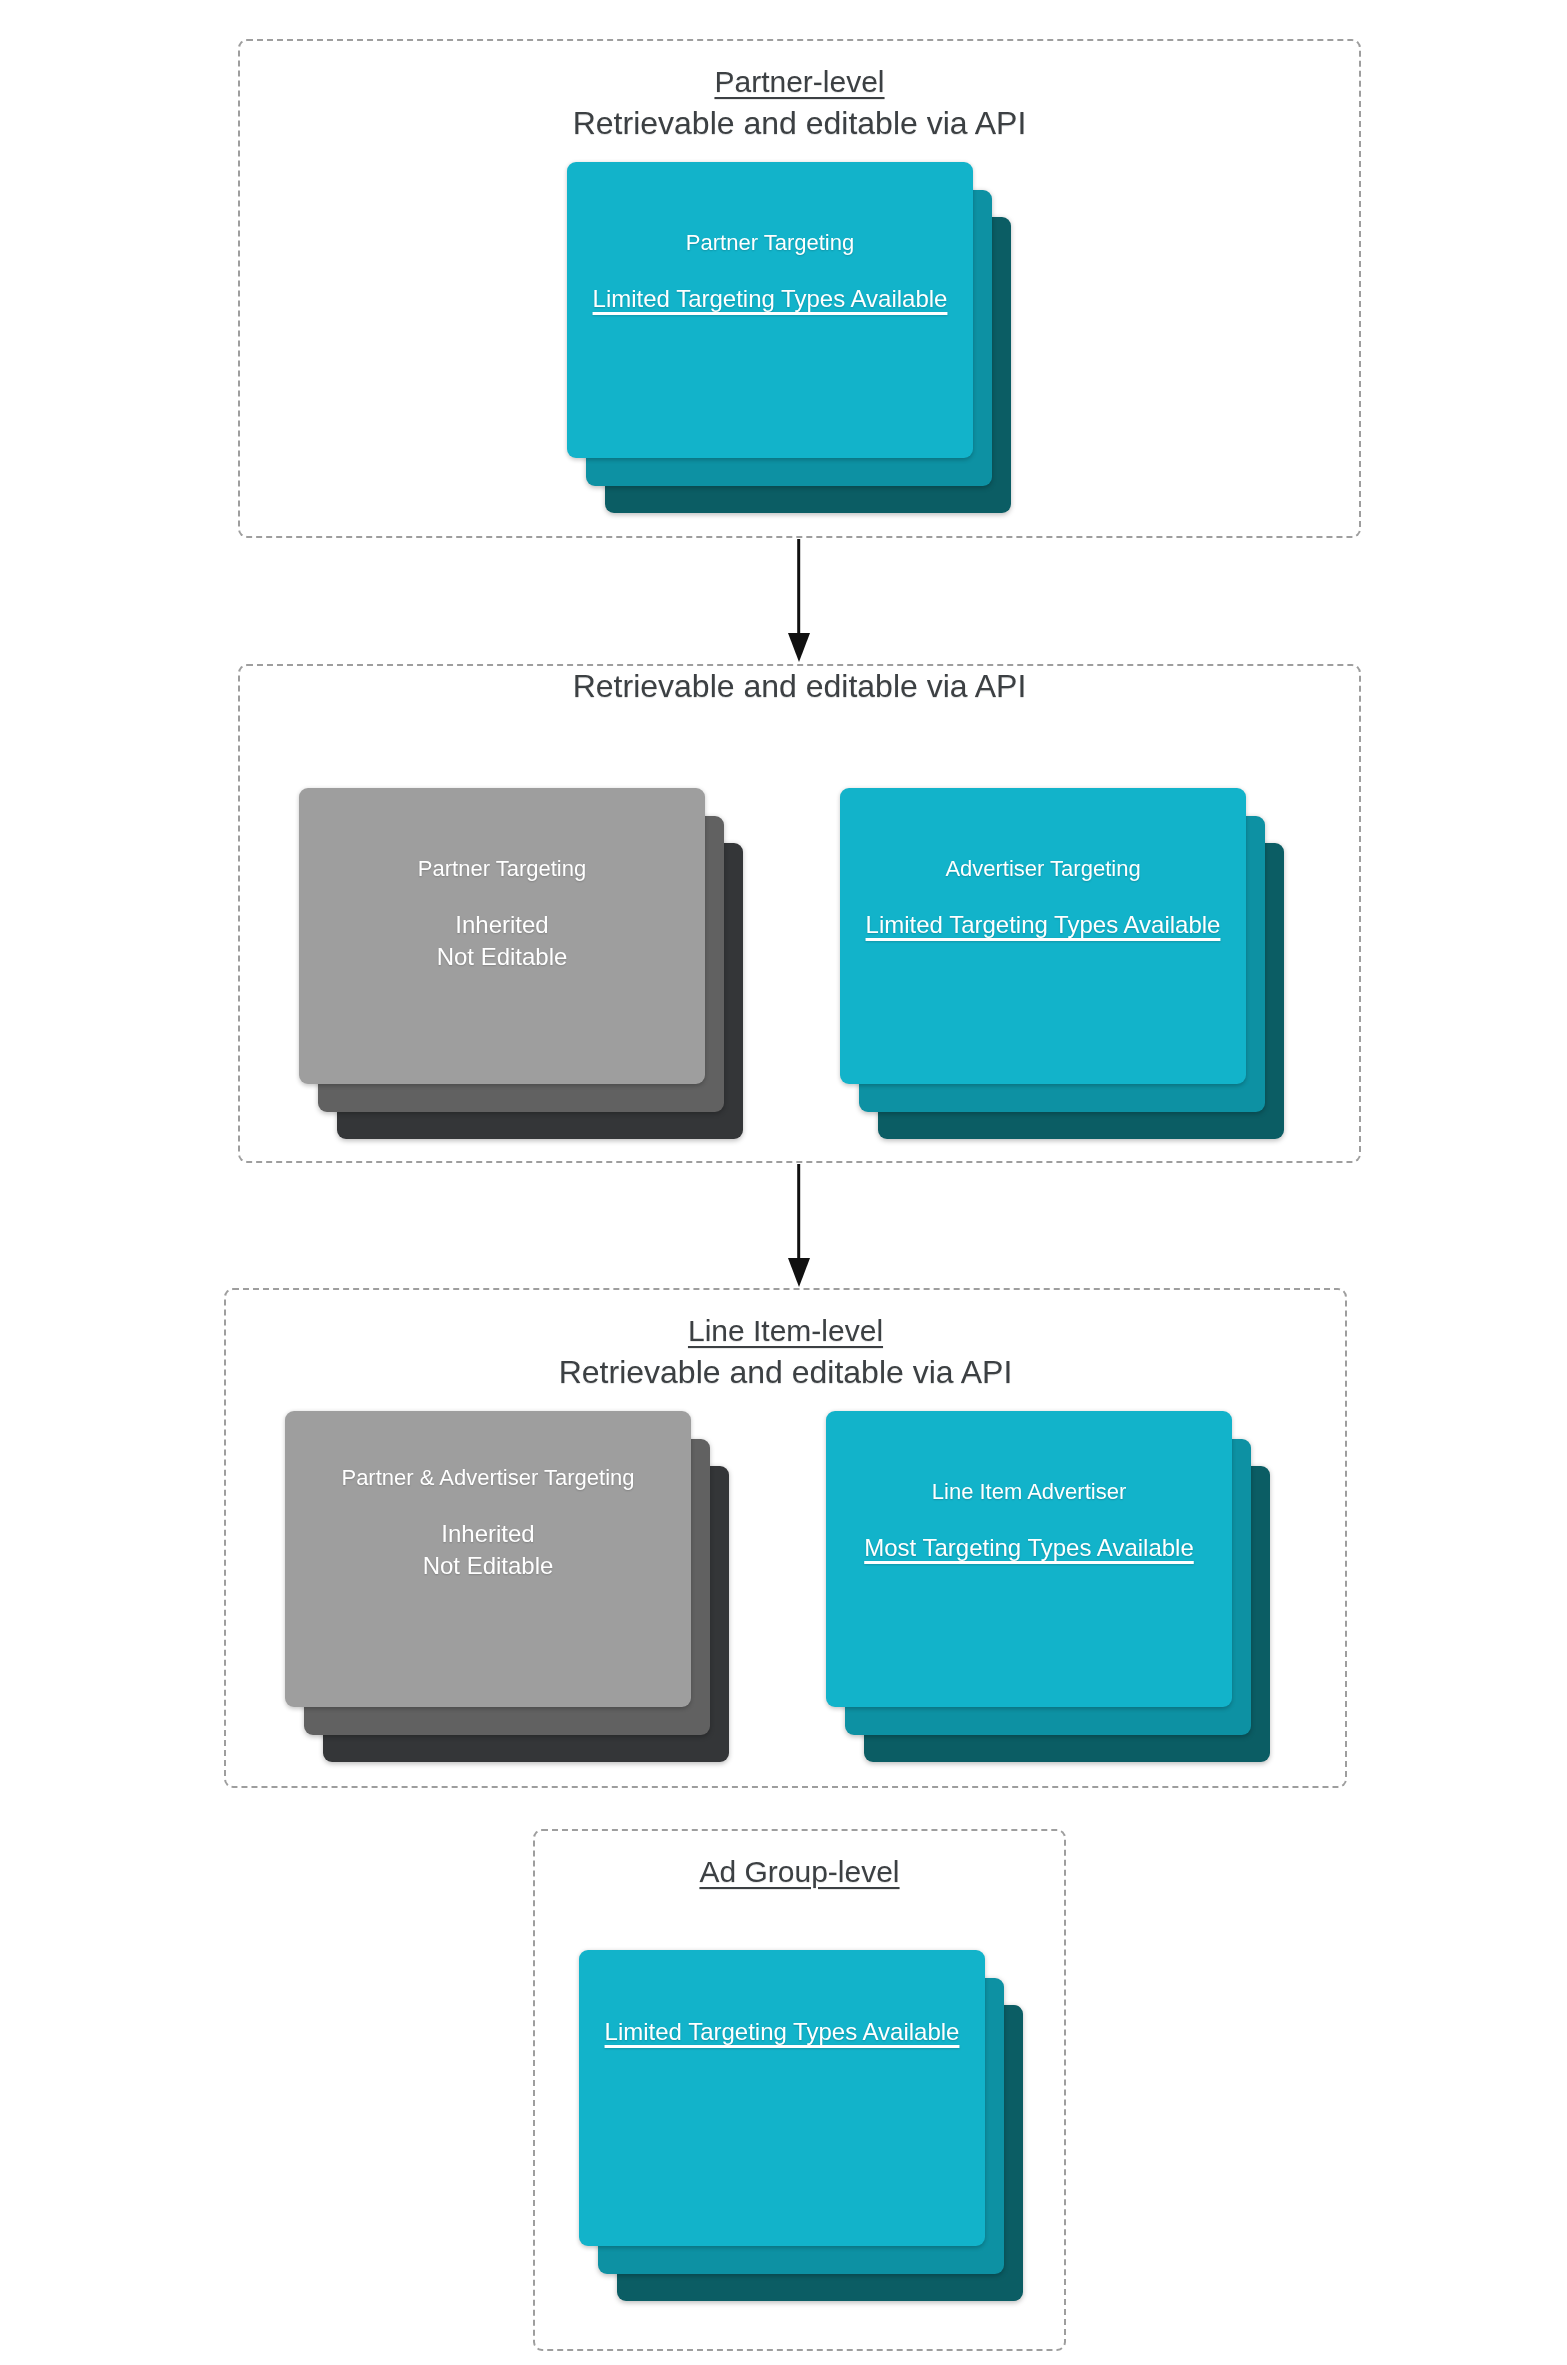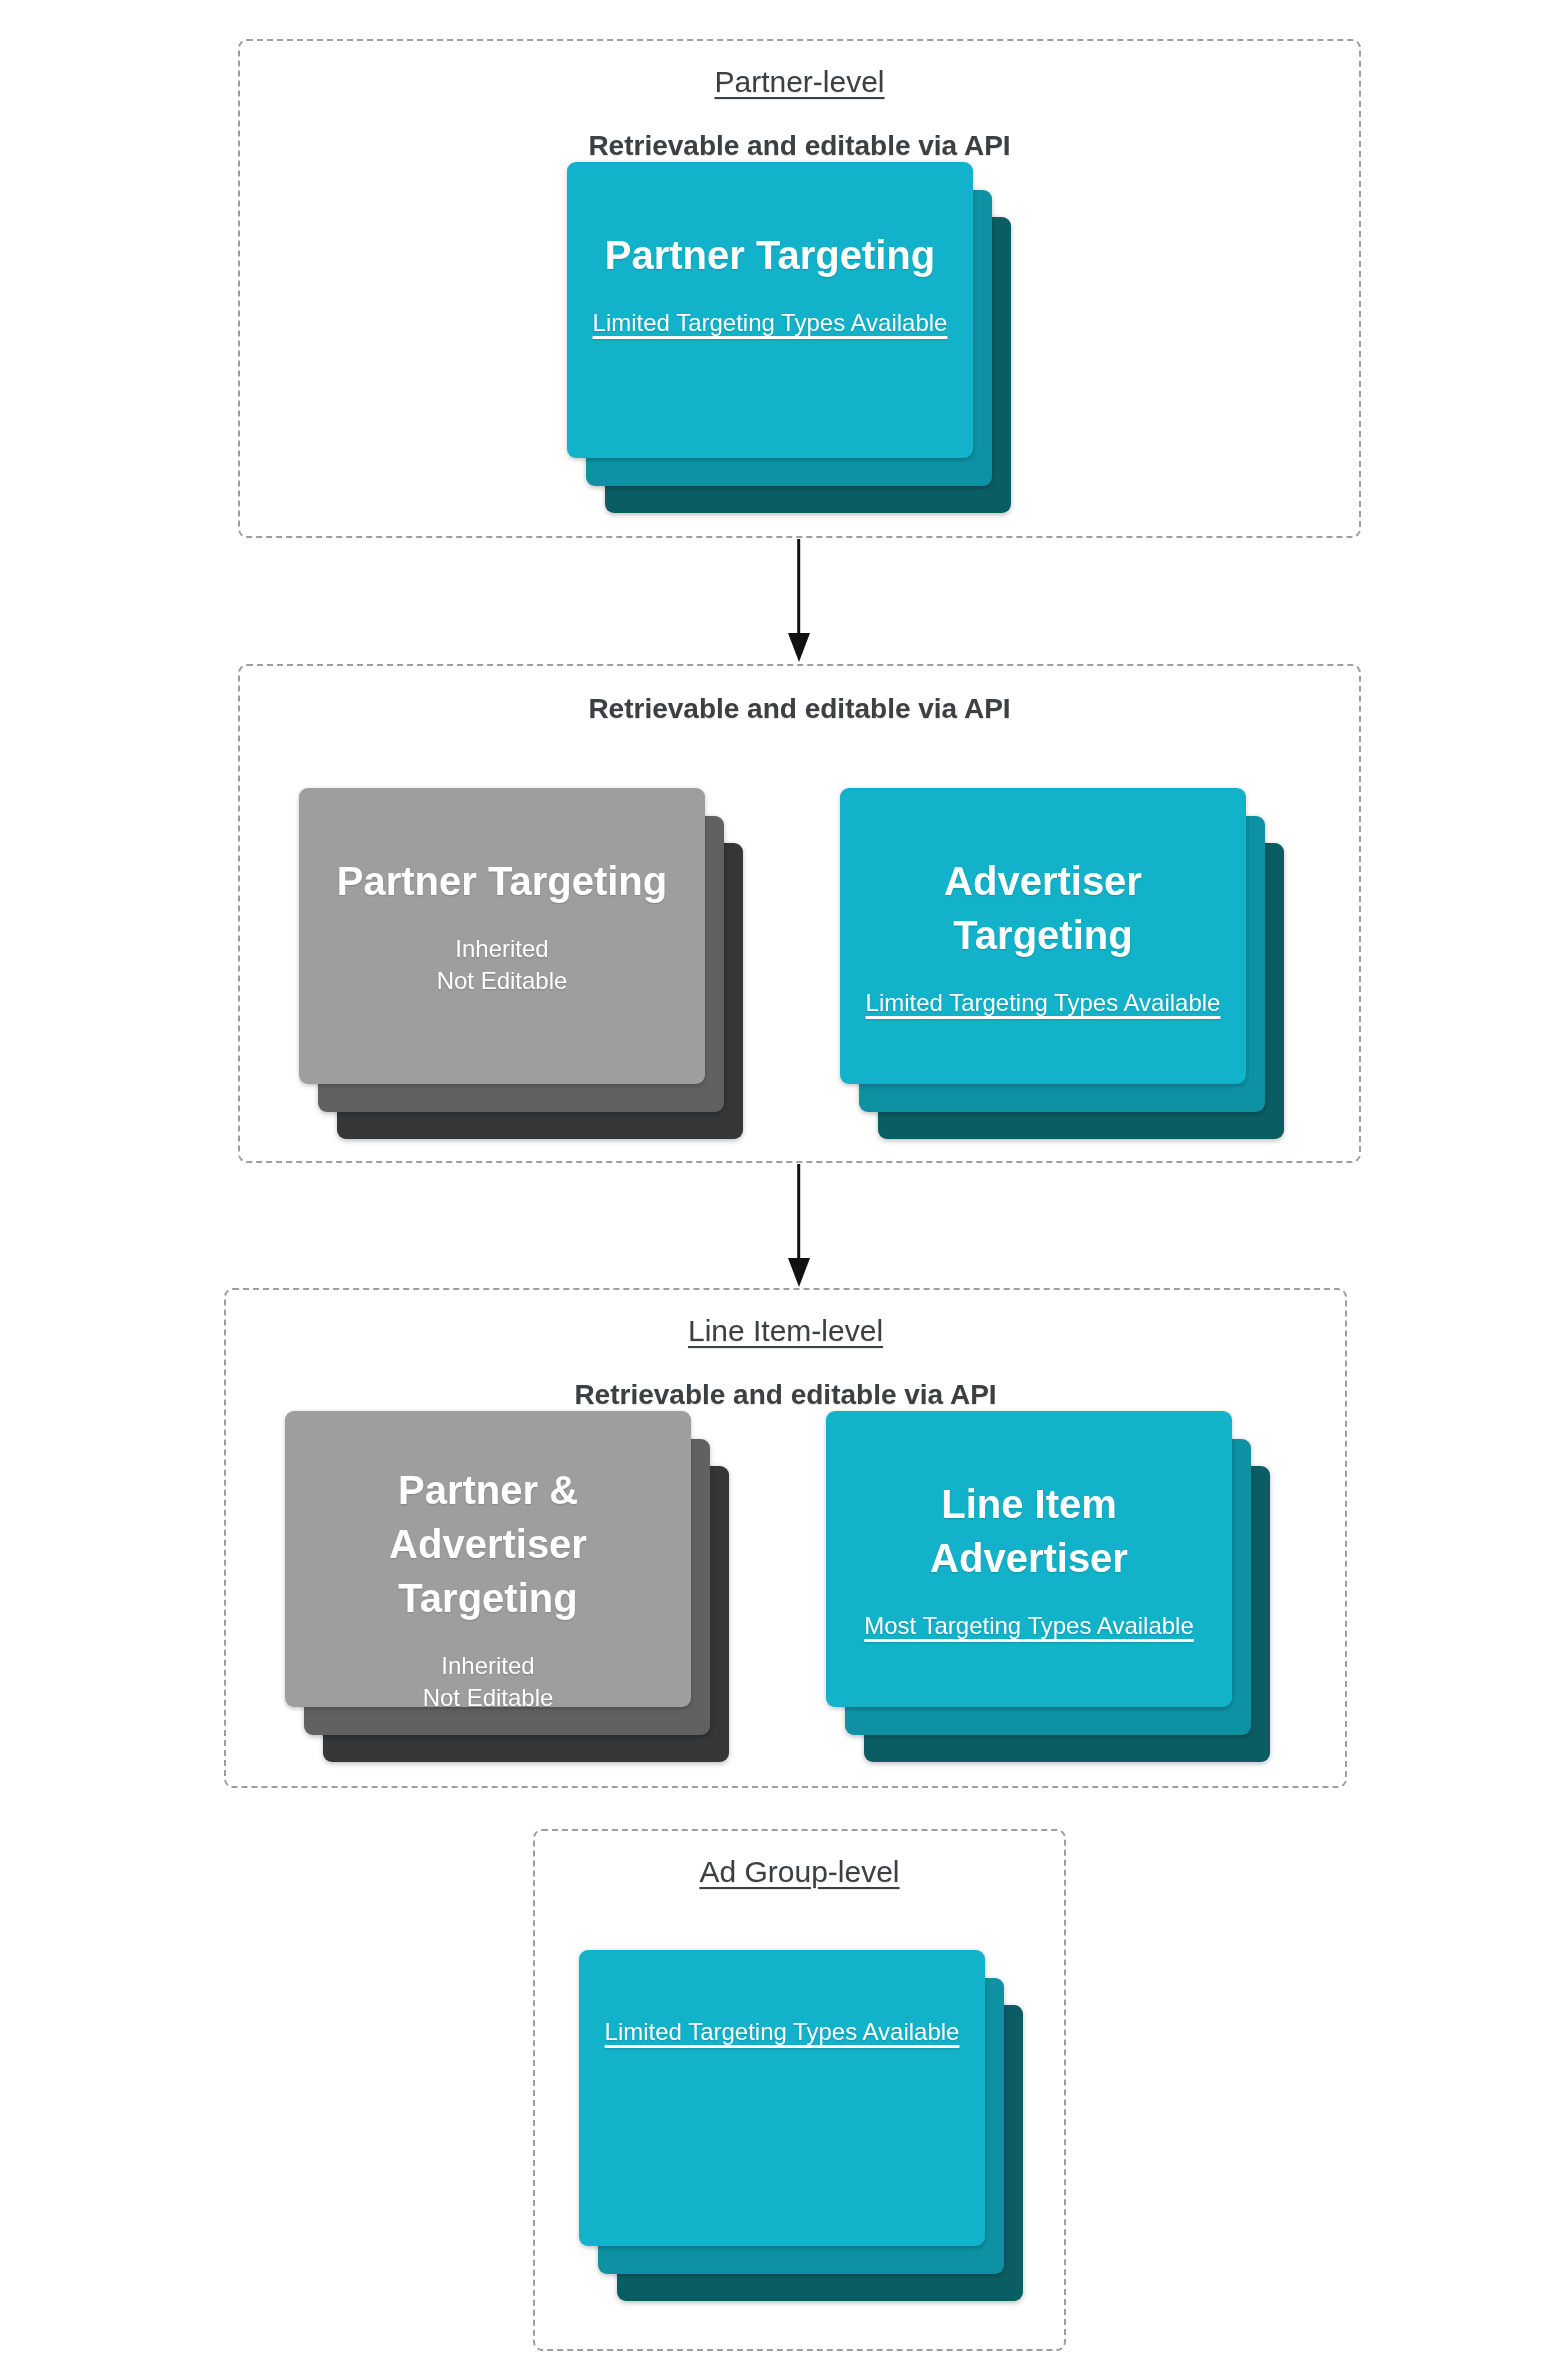--- a/index.html
+++ b/index.html
@@ -16,40 +16,39 @@
   .section{
     position:absolute;border:2.7px dashed var(--dash);border-radius:9px;
     box-sizing:border-box;text-align:center;
   }
   .sec-title{
     margin-top:21px;font-size:30px;font-weight:400;color:var(--heading);
     line-height:1.35;text-shadow:0 0.9px 0.9px rgba(0,0,0,0.10);
   }
   .sec-title .u{text-decoration:underline;text-decoration-thickness:2.2px;text-underline-offset:5.4px;}
   .sec-subtitle{
-    font-size:28px;font-weight:700;color:var(--heading);line-height:1.25;
+    font-size:32px;font-weight:400;color:var(--heading);line-height:1.25;
     text-shadow:0 0.9px 0.9px rgba(0,0,0,0.12);
-    margin-top:25px;
   }
   .sec-subtitle.red{color:var(--red);}
   .card-stack{position:absolute;width:406px;height:296px;}
   .layer{position:absolute;left:0;top:0;width:100%;height:100%;border-radius:9px;
          box-shadow:0 1.8px 5.4px rgba(0,0,0,0.25);}
   .layer.l2{transform:translate(19px,28px);z-index:1;}
   .layer.l3{transform:translate(38px,55px);z-index:0;}
   .teal .layer.l2{background:var(--teal2);} .teal .layer.l3{background:var(--teal3);}
   .gray .layer.l2{background:var(--gray2);} .gray .layer.l3{background:var(--gray3);}
   .card{
     position:absolute;left:0;top:0;width:100%;height:100%;border-radius:9px;z-index:2;
     box-sizing:border-box;padding:66px 21.4px 0 21.4px;text-align:center;
     box-shadow:0 1.8px 4.5px rgba(0,0,0,0.22);
   }
   .teal .card{background:var(--teal);} .gray .card{background:var(--gray);}
   .card-title{
-    color:var(--cardtext);font-size:40px;font-weight:700;line-height:1.35;
+    color:var(--cardtext);font-size:22px;font-weight:400;line-height:1.35;
     margin:0 0 25px 0;text-shadow:0 0.9px 1.8px rgba(0,0,0,0.18);
   }
   .card-body{
     color:var(--cardtext);font-size:24px;font-weight:400;line-height:1.33;
     text-shadow:0 0.9px 1.8px rgba(0,0,0,0.18);
   }
   .card-body.underlined{text-decoration:underline;text-decoration-thickness:2.7px;text-underline-offset:5.4px;}
   .card-body .bline{display:block;}
   .arrow{position:absolute;width:27px;}
   .arrow-line{position:absolute;left:50%;transform:translateX(-50%);top:0;width:3.6px;background:var(--arrow);}

